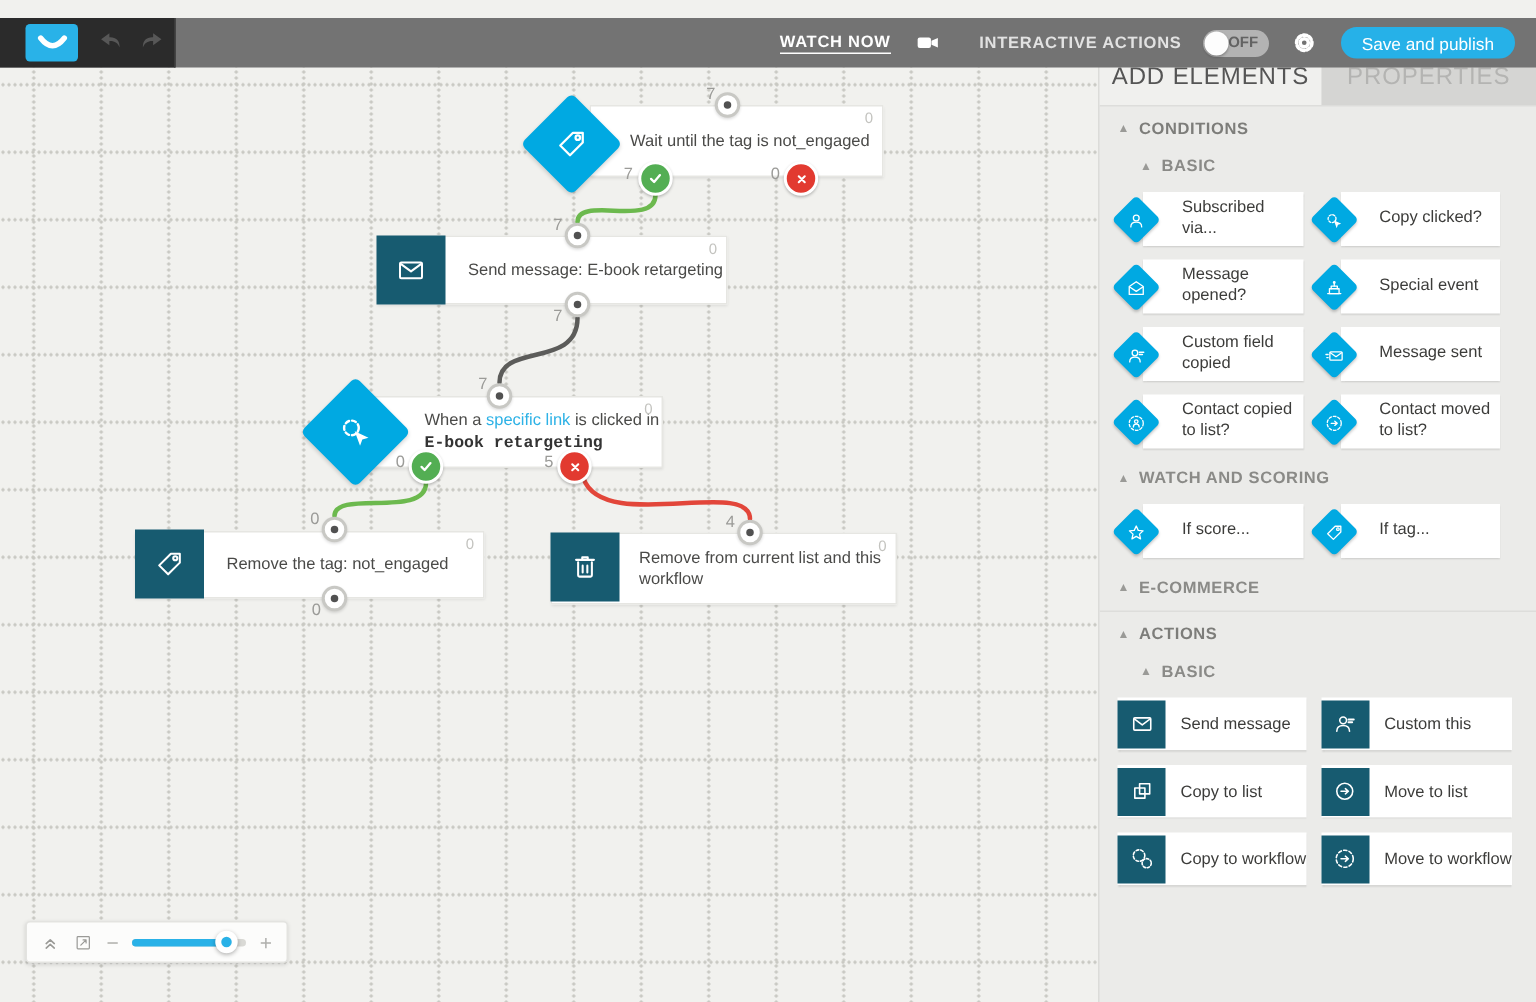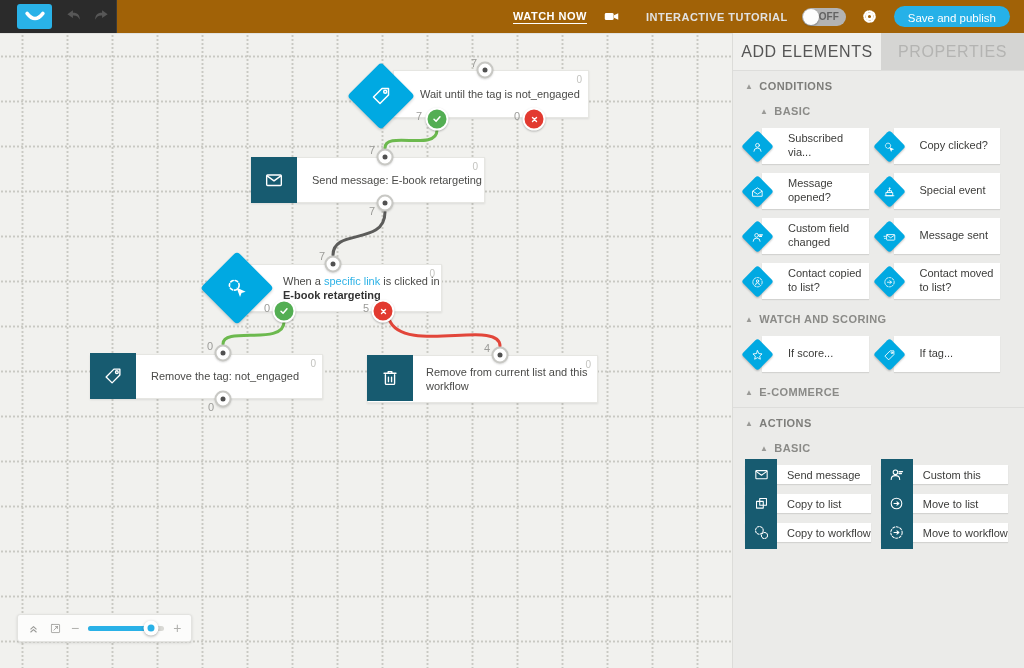--- a/index.html
+++ b/index.html
@@ -2,21 +2,21 @@
 <html><head>
 <meta charset="utf-8">
 <style>
   * { margin:0; padding:0; box-sizing:border-box; }
   html,body { width:1024px; height:668px; overflow:hidden; font-family:"Liberation Sans","DejaVu Sans",sans-serif; }
   body { position:relative; background:#f1f1ee; }
 
   svg.icon { fill:none; stroke:currentColor; stroke-width:1.5; stroke-linecap:round; stroke-linejoin:round; display:block; }
 
   
-  .topbar { position:absolute; top:0; left:0; width:1024px; height:33px; background:#a16207; display:flex; align-items:center; z-index:50; }
+  .topbar { position:absolute; top:12px; left:0; width:1024px; height:33px; background:#737373; display:flex; align-items:center; z-index:50; }
   .tb-left { display:flex; align-items:center; width:117px; height:100%; border-right:1px solid #3a3a3a; background:#2b2b2b; }
   .logo { width:35px; height:25px; margin-left:17px; background:#29b2e8; border-radius:3px; display:flex; align-items:center; justify-content:center; cursor:pointer; }
   .hist { display:flex; align-items:center; gap:6px; margin-left:12px; color:#575757; }
   .hist .hbtn { width:20px; height:20px; display:flex; align-items:center; justify-content:center; cursor:pointer; }
   .tb-right { margin-left:auto; display:flex; align-items:center; gap:14px; padding-right:14px; }
   .watch { color:#fff; font-size:11px; font-weight:bold; letter-spacing:.5px; text-decoration:none; border-bottom:1px solid #fff; padding-bottom:1px; cursor:pointer; }
   .cam { color:#fff; margin-right:10px; }
   .ittext { color:#e2e2e2; font-size:11px; font-weight:bold; letter-spacing:.5px; }
   .toggle { width:44px; height:18px; background:#b3b3b3; border-radius:9px; position:relative; display:flex; align-items:center; justify-content:flex-end; padding-right:7px; cursor:pointer; }
   .toggle .knob { position:absolute; left:1px; top:1px; width:16px; height:16px; border-radius:50%; background:#fdfdfd; box-shadow:0 1px 2px rgba(0,0,0,.3); }
@@ -38,21 +38,21 @@
   .dia { position:absolute; background:#00a9e2; border-radius:4px; transform:rotate(45deg); box-shadow:1px 1px 3px rgba(0,0,0,.18); display:flex; align-items:center; justify-content:center; color:#fff; cursor:pointer; z-index:6; }
   .dia svg { transform:rotate(-45deg); }
   .sq { position:absolute; width:46px; height:46px; background:#175b70; display:flex; align-items:center; justify-content:center; color:#fff; cursor:pointer; z-index:6; }
   .port { position:absolute; width:17px; height:17px; border-radius:50%; background:#fff; border:2px solid #c8c8c4; box-shadow:0 1px 2px rgba(0,0,0,.14); transform:translate(-50%,-50%); z-index:8; cursor:pointer; }
   .port::after { content:""; position:absolute; left:50%; top:50%; width:5px; height:5px; margin:-2.5px 0 0 -2.5px; border-radius:50%; background:#515151; }
   .okbadge,.nobadge { position:absolute; width:23px; height:23px; border-radius:50%; border:2px solid #fff; box-shadow:0 1px 2px rgba(0,0,0,.25); transform:translate(-50%,-50%); display:flex; align-items:center; justify-content:center; color:#fff; z-index:9; cursor:pointer; }
   .okbadge { background:#53ae53; }
   .nobadge { background:#e23a30; }
   .wnum { position:absolute; font-size:11px; color:#9b9b98; transform:translate(-100%,-50%); z-index:7; }
   .linktext { color:#2db2e6; }
-  .emph { font-weight:bold; color:#333; }
+  .emph { font-weight:bold; color:#333;font-family:Liberation Mono, monospace; }
 
   
   .zbar { position:absolute; left:17px; bottom:26px; width:175px; height:28px; background:#fcfcfb; border:1px solid #e3e3e0; border-radius:3px; box-shadow:0 1px 3px rgba(0,0,0,.12); display:flex; align-items:center; padding:0 9px; gap:9px; color:#9a9a97; z-index:10; }
   .zbar .zctl { cursor:pointer; display:flex; align-items:center; justify-content:center; }
   .zminus,.zplus { font-size:14px; color:#b0b0ad; line-height:1; }
   .ztrack { position:relative; width:76px; height:5px; background:#d9d9d5; border-radius:3px; cursor:pointer; }
   .zfill { position:absolute; left:0; top:0; height:5px; width:88%; background:#29b1e7; border-radius:3px; }
   .zknob { position:absolute; top:50%; left:83%; width:15px; height:15px; background:#fff; border-radius:50%; box-shadow:0 1px 3px rgba(0,0,0,.3); transform:translate(-50%,-50%); cursor:pointer; }
   .zknob::after { content:""; position:absolute; left:50%; top:50%; width:7px; height:7px; margin:-3.5px 0 0 -3.5px; border-radius:50%; background:#29b1e7; }
 
@@ -63,21 +63,21 @@
   .tab.active { width:148px; background:#f0f0ee; color:#555; }
   .tab.inactive { flex:1; background:#d5d5d3; color:#b4b4b2; }
   .sec-h { font-size:11px; font-weight:bold; color:#7d7d7a; padding:9px 12px 7px; border-top:1px solid #dddddb; letter-spacing:.4px; cursor:pointer; }
   .sub-h { font-size:11px; font-weight:bold; color:#8a8a87; padding:6px 12px 9px 27px; letter-spacing:.4px; cursor:pointer; }
   .tri { font-size:8px; color:#9a9a97; margin-right:6px; vertical-align:1px; }
   .cgrid { margin:2px 24px 8px 29px; display:grid; grid-template-columns:1fr 1fr; column-gap:25px; row-gap:9px; }
   .citem { position:relative; background:#fff; min-height:36px; display:flex; align-items:center; padding:3px 5px 3px 26px; box-shadow:0 1px 1px rgba(0,0,0,.1); font-size:11px; color:#3c3c3a; line-height:1.25; cursor:pointer; }
   .cdia { position:absolute; left:-16px; top:50%; width:23px; height:23px; margin-top:-11.5px; background:#00a9e2; border-radius:3px; transform:rotate(45deg); box-shadow:1px 1px 2px rgba(0,0,0,.22); display:flex; align-items:center; justify-content:center; color:#fff; }
   .cdia svg { transform:rotate(-45deg); }
   .agrid { margin:2px 24px 10px 12px; display:grid; grid-template-columns:1fr 1fr; column-gap:10px; row-gap:10px; }
-  .aitem { background:#fff; height:19px; display:flex; align-items:center; box-shadow:0 1px 1px rgba(0,0,0,.1); font-size:11px; color:#3c3c3a; white-space:nowrap; cursor:pointer; }
+  .aitem { background:#fff; height:35px; display:flex; align-items:center; box-shadow:0 1px 1px rgba(0,0,0,.1); font-size:11px; color:#3c3c3a; white-space:nowrap; cursor:pointer; }
   .aicon { width:32px; height:32px; background:#175b70; color:#fff; flex:none; display:flex; align-items:center; justify-content:center; margin-right:10px; }
 </style>
 </head>
 <body>
 
 <svg width="0" height="0" style="position:absolute" aria-hidden="true">
   <defs>
     <symbol id="i-smile" viewBox="0 0 32 24">
         <path d="M6 8 Q16 21 26 8" stroke="#fff" stroke-width="4.5" fill="none" stroke-linecap="round"></path>
       </symbol>
@@ -215,21 +215,21 @@
         </span>
     </div>
   </div>
   <div class="tb-right">
     <a class="watch">WATCH NOW</a>
     <span class="cam">
         <svg class="icon" width="21" height="17" viewBox="0 0 24 24">
           <use href="#i-camera"></use>
         </svg>
       </span>
-    <span class="ittext">INTERACTIVE TUTORIAL</span>
+    <span class="ittext">INTERACTIVE ACTIONS</span>
     <div class="toggle">
       <span class="knob"></span>
       <span class="tstate">OFF</span>
     </div>
     <span class="gearbtn">
         <svg class="icon" width="17" height="17" viewBox="0 0 24 24">
           <use href="#i-gear"></use>
         </svg>
       </span>
     <button class="savebtn">Save and publish</button>
@@ -393,21 +393,21 @@
           </svg>
         </span>
         <span>Special event</span>
       </div>
     <div class="citem">
         <span class="cdia">
           <svg class="icon" width="14" height="14" viewBox="0 0 24 24">
             <use href="#i-person-edit"></use>
           </svg>
         </span>
-        <span>Custom field changed</span>
+        <span>Custom field copied</span>
       </div>
     <div class="citem">
         <span class="cdia">
           <svg class="icon" width="14" height="14" viewBox="0 0 24 24">
             <use href="#i-mail-fast"></use>
           </svg>
         </span>
         <span>Message sent</span>
       </div>
     <div class="citem">

